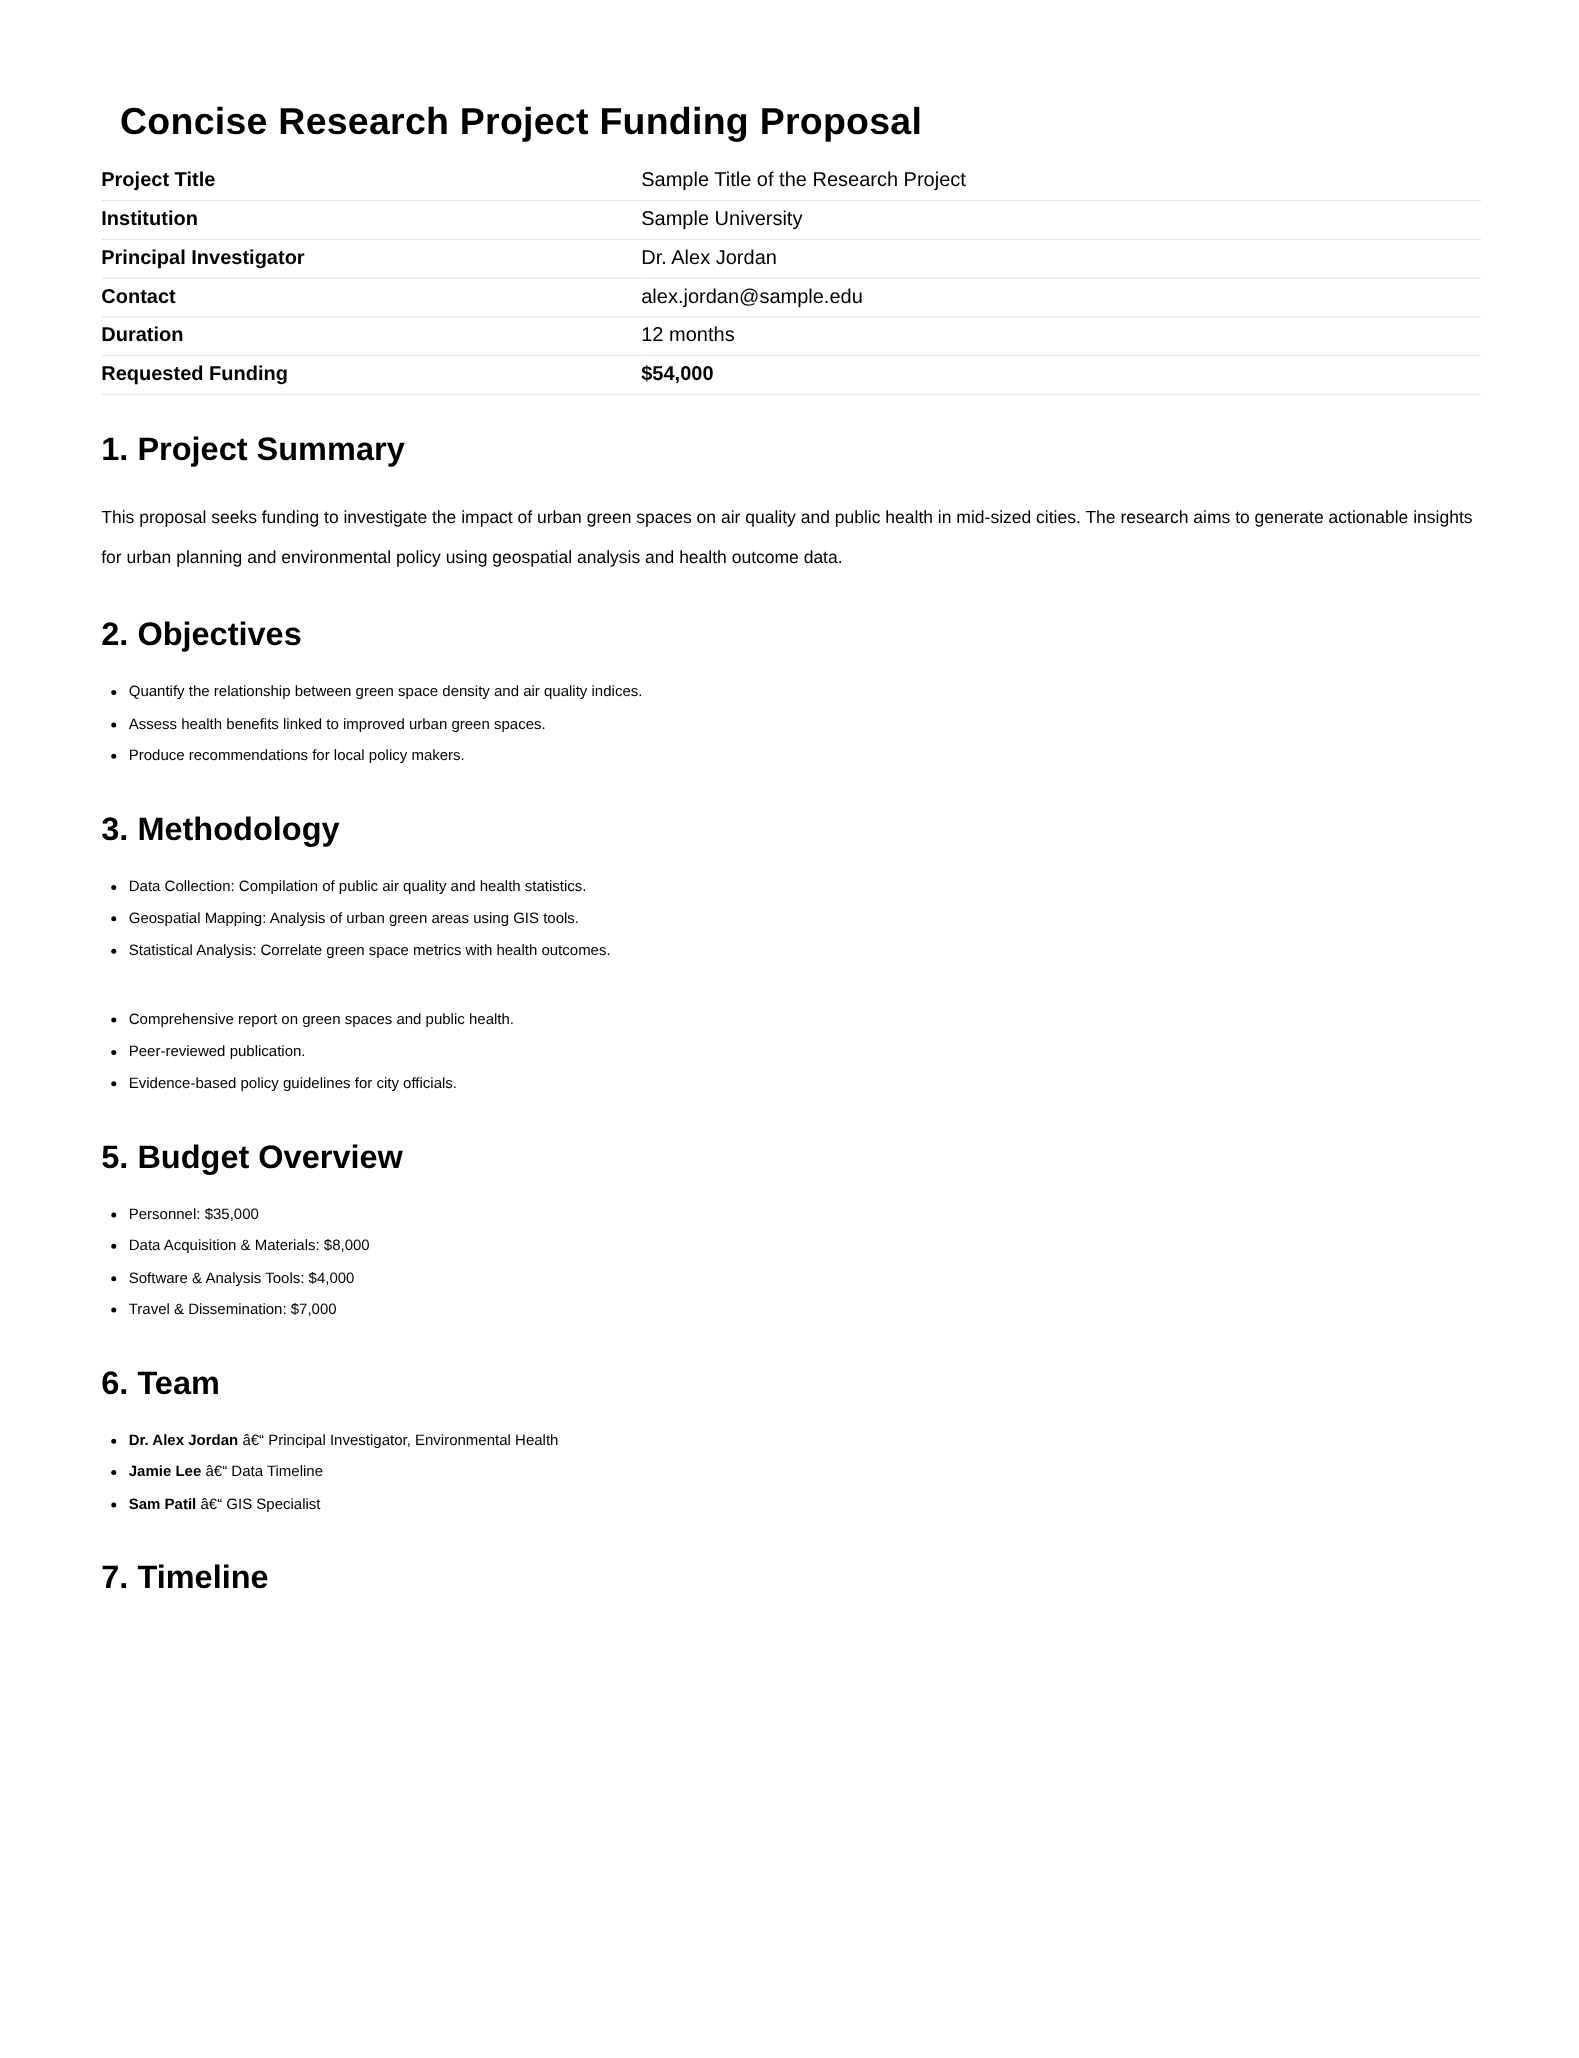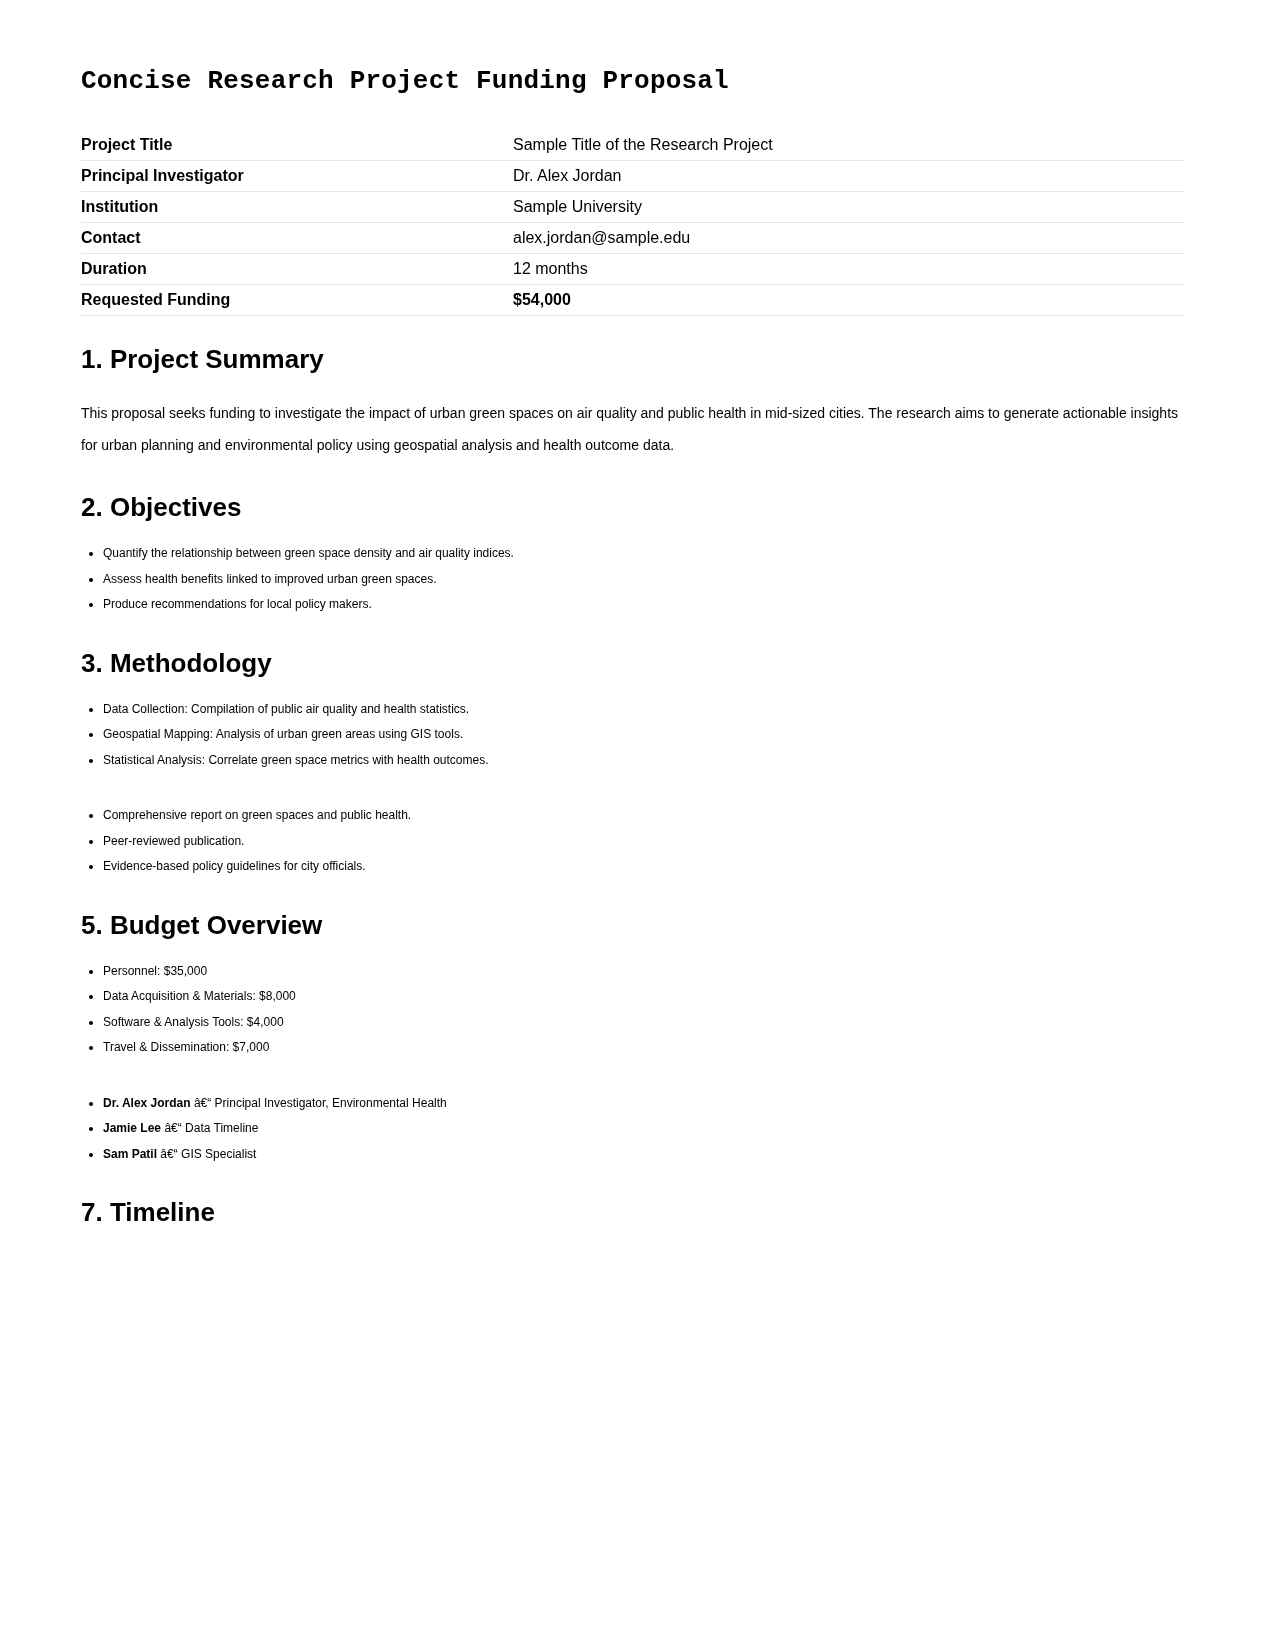--- a/index.html
+++ b/index.html
@@ -1,20 +1,20 @@
 <!DOCTYPE html>
 <html><head>
 <meta charset="utf-8">
 <style>
   html, body { margin: 0; padding: 0; background: #ffffff; }
   body { width: 1263px; height: 1646px; overflow: hidden; position: relative;
          font-family: "Liberation Sans", sans-serif; color: #000; }
   .page { position: absolute; left: 0; top: 0; width: 1263px; height: 1646px; }
   .content { position: absolute; left: 81px; top: 0; width: 1104px; height: 1302px; overflow: hidden; }
-  h1 { font-size: 26px; font-weight: bold; margin: 0; position: absolute; top: 66px; left: 0; letter-spacing: 0.2px; font-family: Liberation Mono, monospace; }
+  h1 { font-size: 30px; font-weight: bold; margin: 15px; position: absolute; top: 66px; left: 0; letter-spacing: 0.2px; }
   table.meta { position: absolute; top: 130px; left: 0; width: 1104px; border-collapse: collapse; font-size: 16px; }
   table.meta td { height: 30px; padding: 0; border-bottom: 1px solid #e6e6e6; vertical-align: middle; }
   table.meta td.k { font-weight: bold; width: 432px; }
   table.meta td.v.bold { font-weight: bold; }
   .sections { position: absolute; top: 344px; left: 0; width: 1104px; }
   h2 { font-size: 26px; font-weight: bold; margin: 0 0 0 0; line-height: 30px; }
   p.summary { font-size: 14px; line-height: 32px; margin: 23px 0 0 0; }
   ul { margin: 19px 0 0 0; padding: 0 0 0 22px; font-size: 12px; line-height: 25.5px; }
   ul li { margin: 0; }
   .sec { margin-bottom: 30px; }
@@ -28,26 +28,26 @@
   <div class="content">
     <h1>Concise Research Project Funding Proposal</h1>
 
     <table class="meta">
       <tbody>
         <tr>
           <td class="k">Project Title</td>
           <td class="v">Sample Title of the Research Project</td>
         </tr>
         <tr>
+          <td class="k">Institution</td>
+          <td class="v">Sample University</td>
+        </tr>
+        <tr>
           <td class="k">Principal Investigator</td>
           <td class="v">Dr. Alex Jordan</td>
-        </tr>
-        <tr>
-          <td class="k">Institution</td>
-          <td class="v">Sample University</td>
         </tr>
         <tr>
           <td class="k">Contact</td>
           <td class="v">alex.jordan@sample.edu</td>
         </tr>
         <tr>
           <td class="k">Duration</td>
           <td class="v">12 months</td>
         </tr>
         <tr>
@@ -93,20 +93,21 @@
         <h2>5. Budget Overview</h2>
         <ul>
           <li>Personnel: $35,000</li>
           <li>Data Acquisition &amp; Materials: $8,000</li>
           <li>Software &amp; Analysis Tools: $4,000</li>
           <li>Travel &amp; Dissemination: $7,000</li>
         </ul>
       </div>
 
       <div class="sec">
+        <h2>6. Team</h2>
         <ul>
           <li><b>Dr. Alex Jordan</b><span> â€“ Principal Investigator, Environmental Health</span></li>
           <li><b>Jamie Lee</b><span> â€“ Data Timeline</span></li>
           <li><b>Sam Patil</b><span> â€“ GIS Specialist</span></li>
         </ul>
       </div>
 
       <div class="sec">
         <h2>7. Timeline</h2>
       </div>

